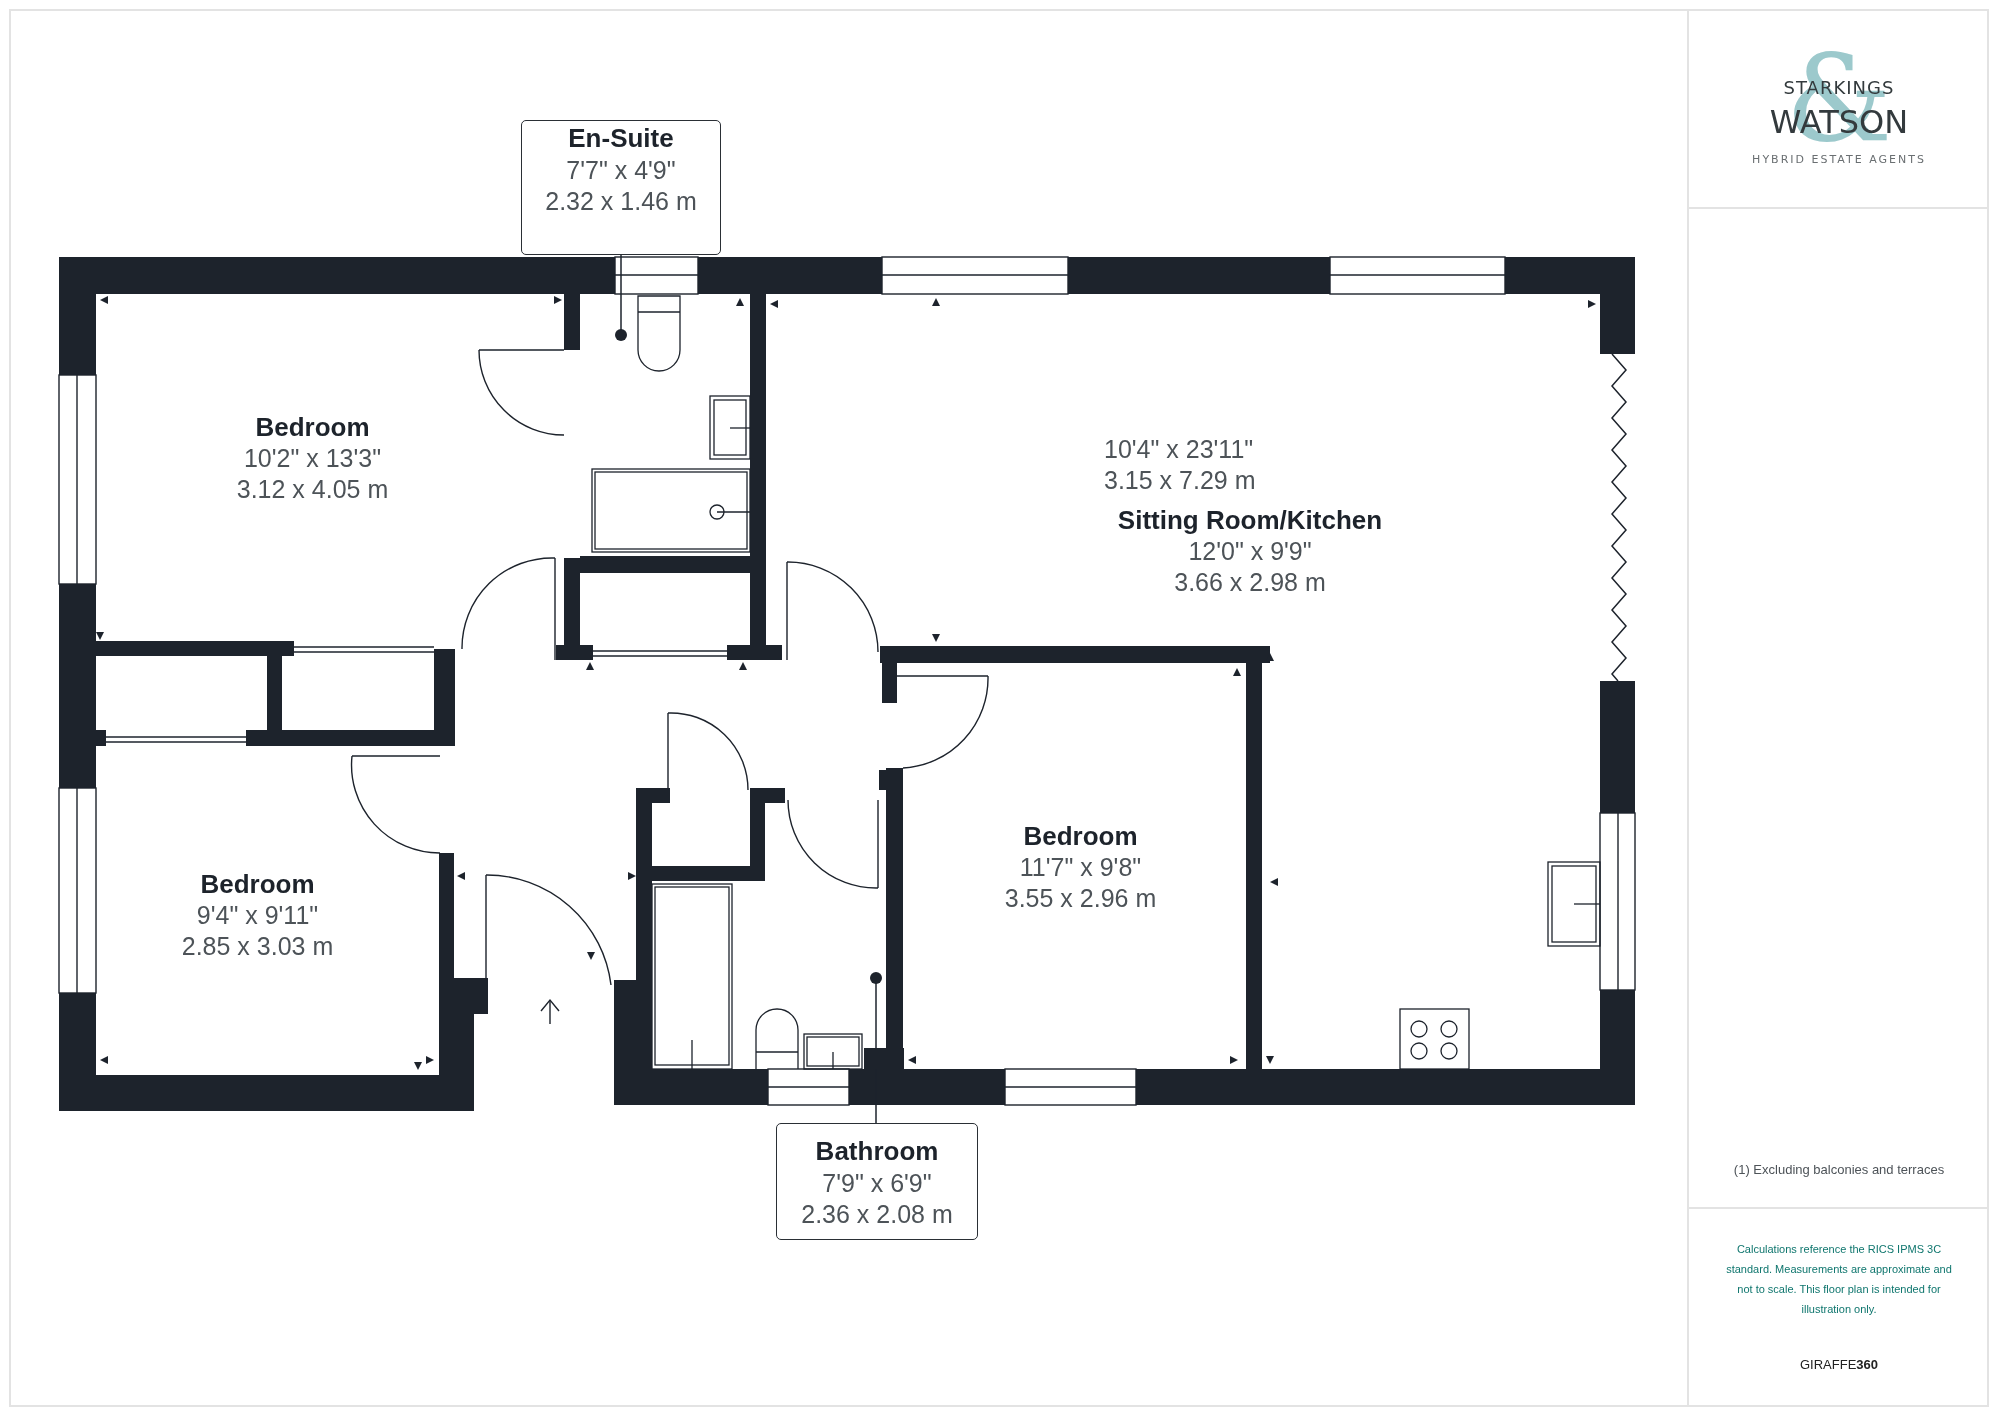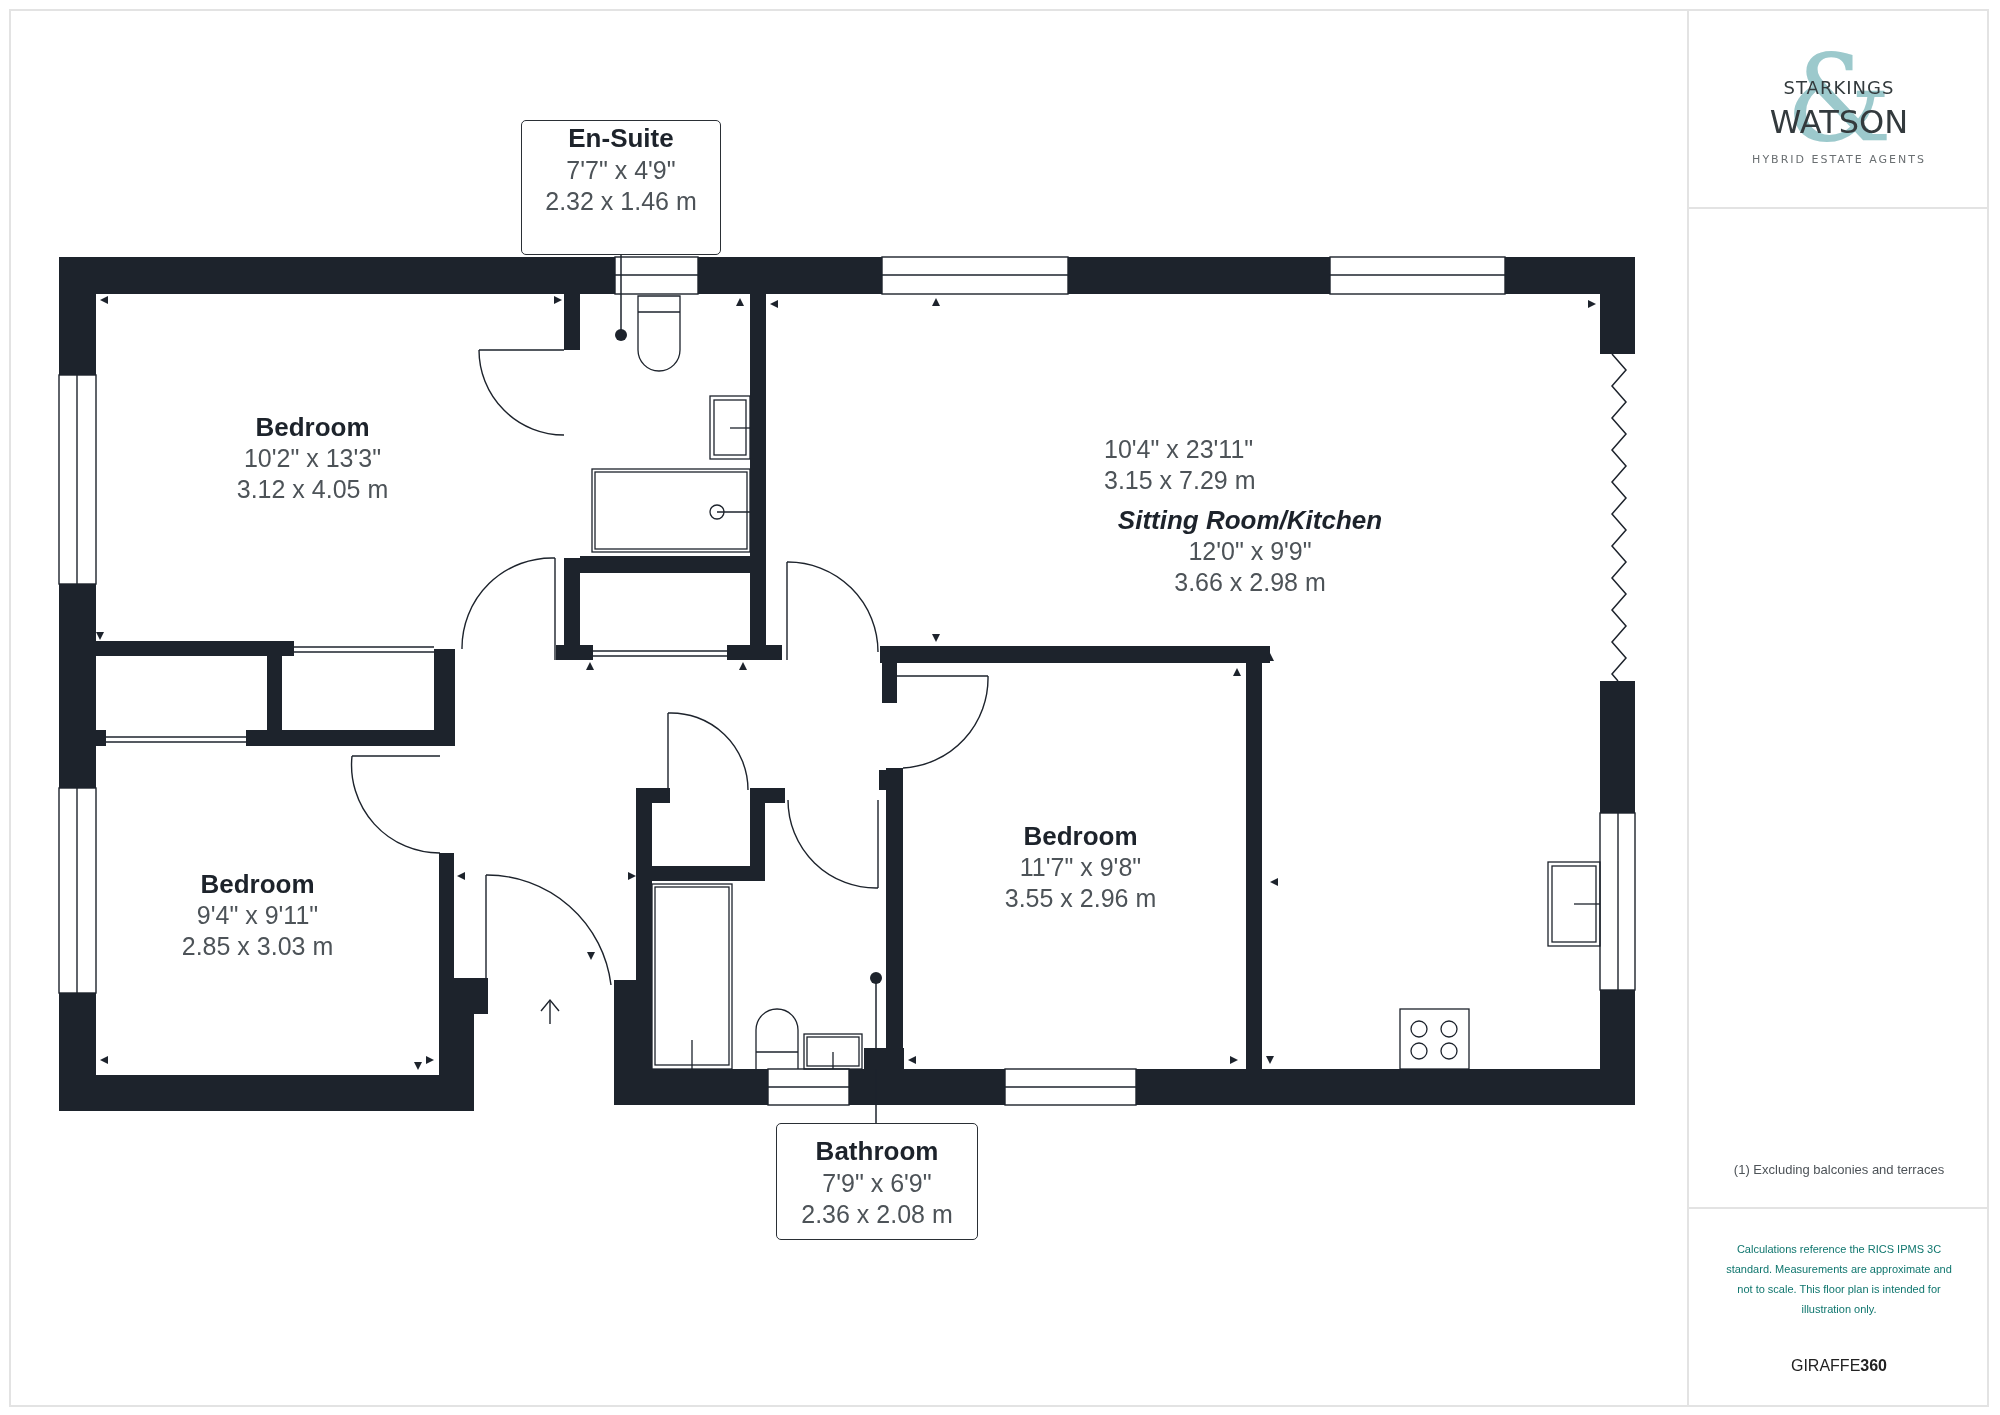--- a/index.html
+++ b/index.html
@@ -18,21 +18,21 @@
   .logo-l1 { top: 38px; font-size: 18px; }
   .logo-l2 { top: 64px; font-size: 32px; letter-spacing: 0px; }
   .logo-tag { top: 114px; font-size: 11px; color: #6a6f72; letter-spacing: 2px; }
   .area-title { position: absolute; left: 0; right: 0; top: 410px; font-size: 17px; font-weight: bold; color: #1d232b; }
   .area-title sup { font-size: 10px; }
   .area-v1 { position: absolute; left: 0; right: 0; top: 445px; font-size: 15px; color: #4d5358; }
   .area-v2 { position: absolute; left: 0; right: 0; top: 474px; font-size: 15px; color: #4d5358; }
   .area-v1 sup, .area-v2 sup { font-size: 9px; }
   .note-text { position: absolute; left: 0; right: 0; top: 33px; font-size: 13px; color: #4d5358; }
   .disc-text { position: absolute; left: 30px; right: 30px; top: 30px; font-size: 11px; line-height: 20px; color: #0f766e; }
-  .brand { position: absolute; left: 0; right: 0; top: 148px; font-size: 16px; color: #222; }
+  .brand { position: absolute; left: 0; right: 0; top: 148px; font-size: 13px; color: #222; }
   .brand b { font-weight: bold; }
   .label-box { position: absolute; background: #fff; border: 1.5px solid #2a2f35; border-radius: 5px; text-align: center; box-sizing: border-box; }
   .room-name { font-weight: bold; color: #1d232b; font-size: 26px; }
   .room-dim { color: #4d5358; font-size: 25px; line-height: 31px; }
   .room-label { position: absolute; text-align: center; }
   .room-label .room-name { display: block; line-height: 32px; }
   .room-label .room-dim { display: block; }
 </style>
 </head>
 <body>
@@ -230,21 +230,21 @@
 
 <div class="room-label" style="left:180px; top:411px; width:265px;">
   <span class="room-name">Bedroom</span>
   <span class="room-dim">10'2" x 13'3"</span>
   <span class="room-dim">3.12 x 4.05 m</span>
 </div>
 
 <div class="room-label" style="left:1080px; top:434px; width:340px;">
   <span class="room-dim" style="text-align:left; padding-left:24px;">10'4" x 23'11"</span>
   <span class="room-dim" style="text-align:left; padding-left:24px;">3.15 x 7.29 m</span>
-  <span class="room-name" style="margin-top:8px;font-style:italic;">Sitting Room/Kitchen</span>
+  <span class="room-name" style="margin-top:8px;">Sitting Room/Kitchen</span>
   <span class="room-dim">12'0" x 9'9"</span>
   <span class="room-dim">3.66 x 2.98 m</span>
 </div>
 
 <div class="room-label" style="left:125px; top:868px; width:265px;">
   <span class="room-name">Bedroom</span>
   <span class="room-dim">9'4" x 9'11"</span>
   <span class="room-dim">2.85 x 3.03 m</span>
 </div>
 

